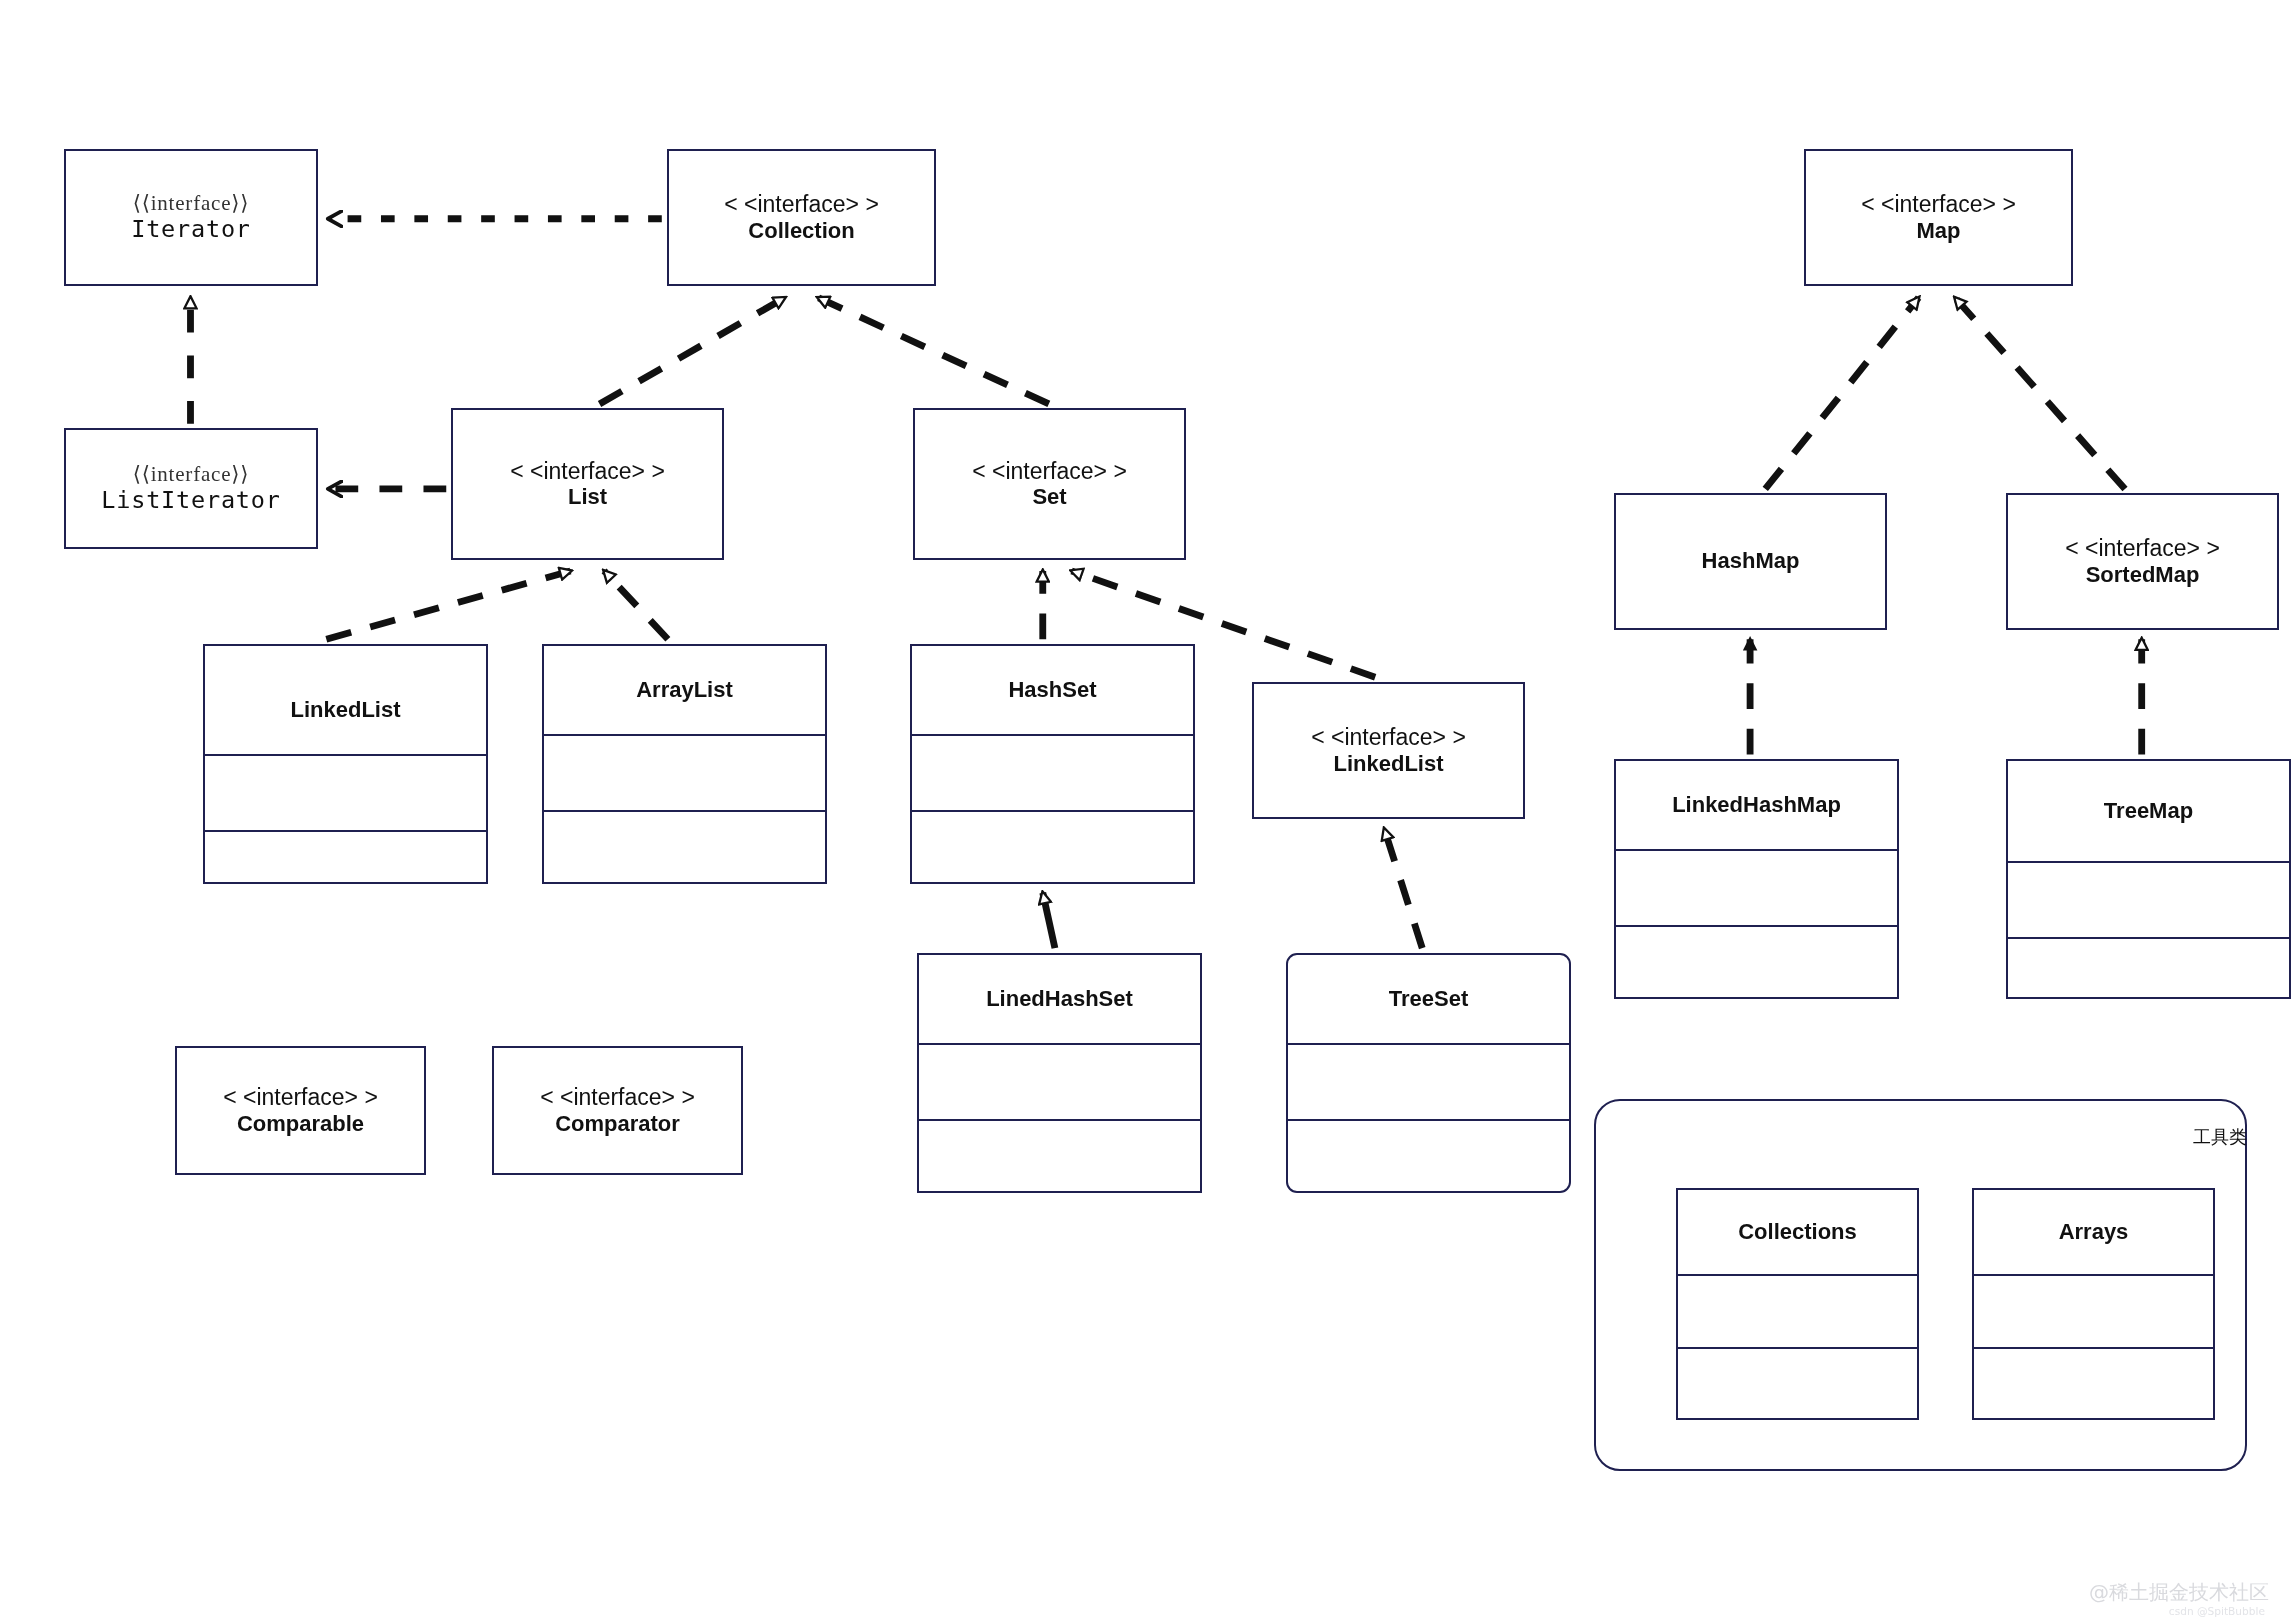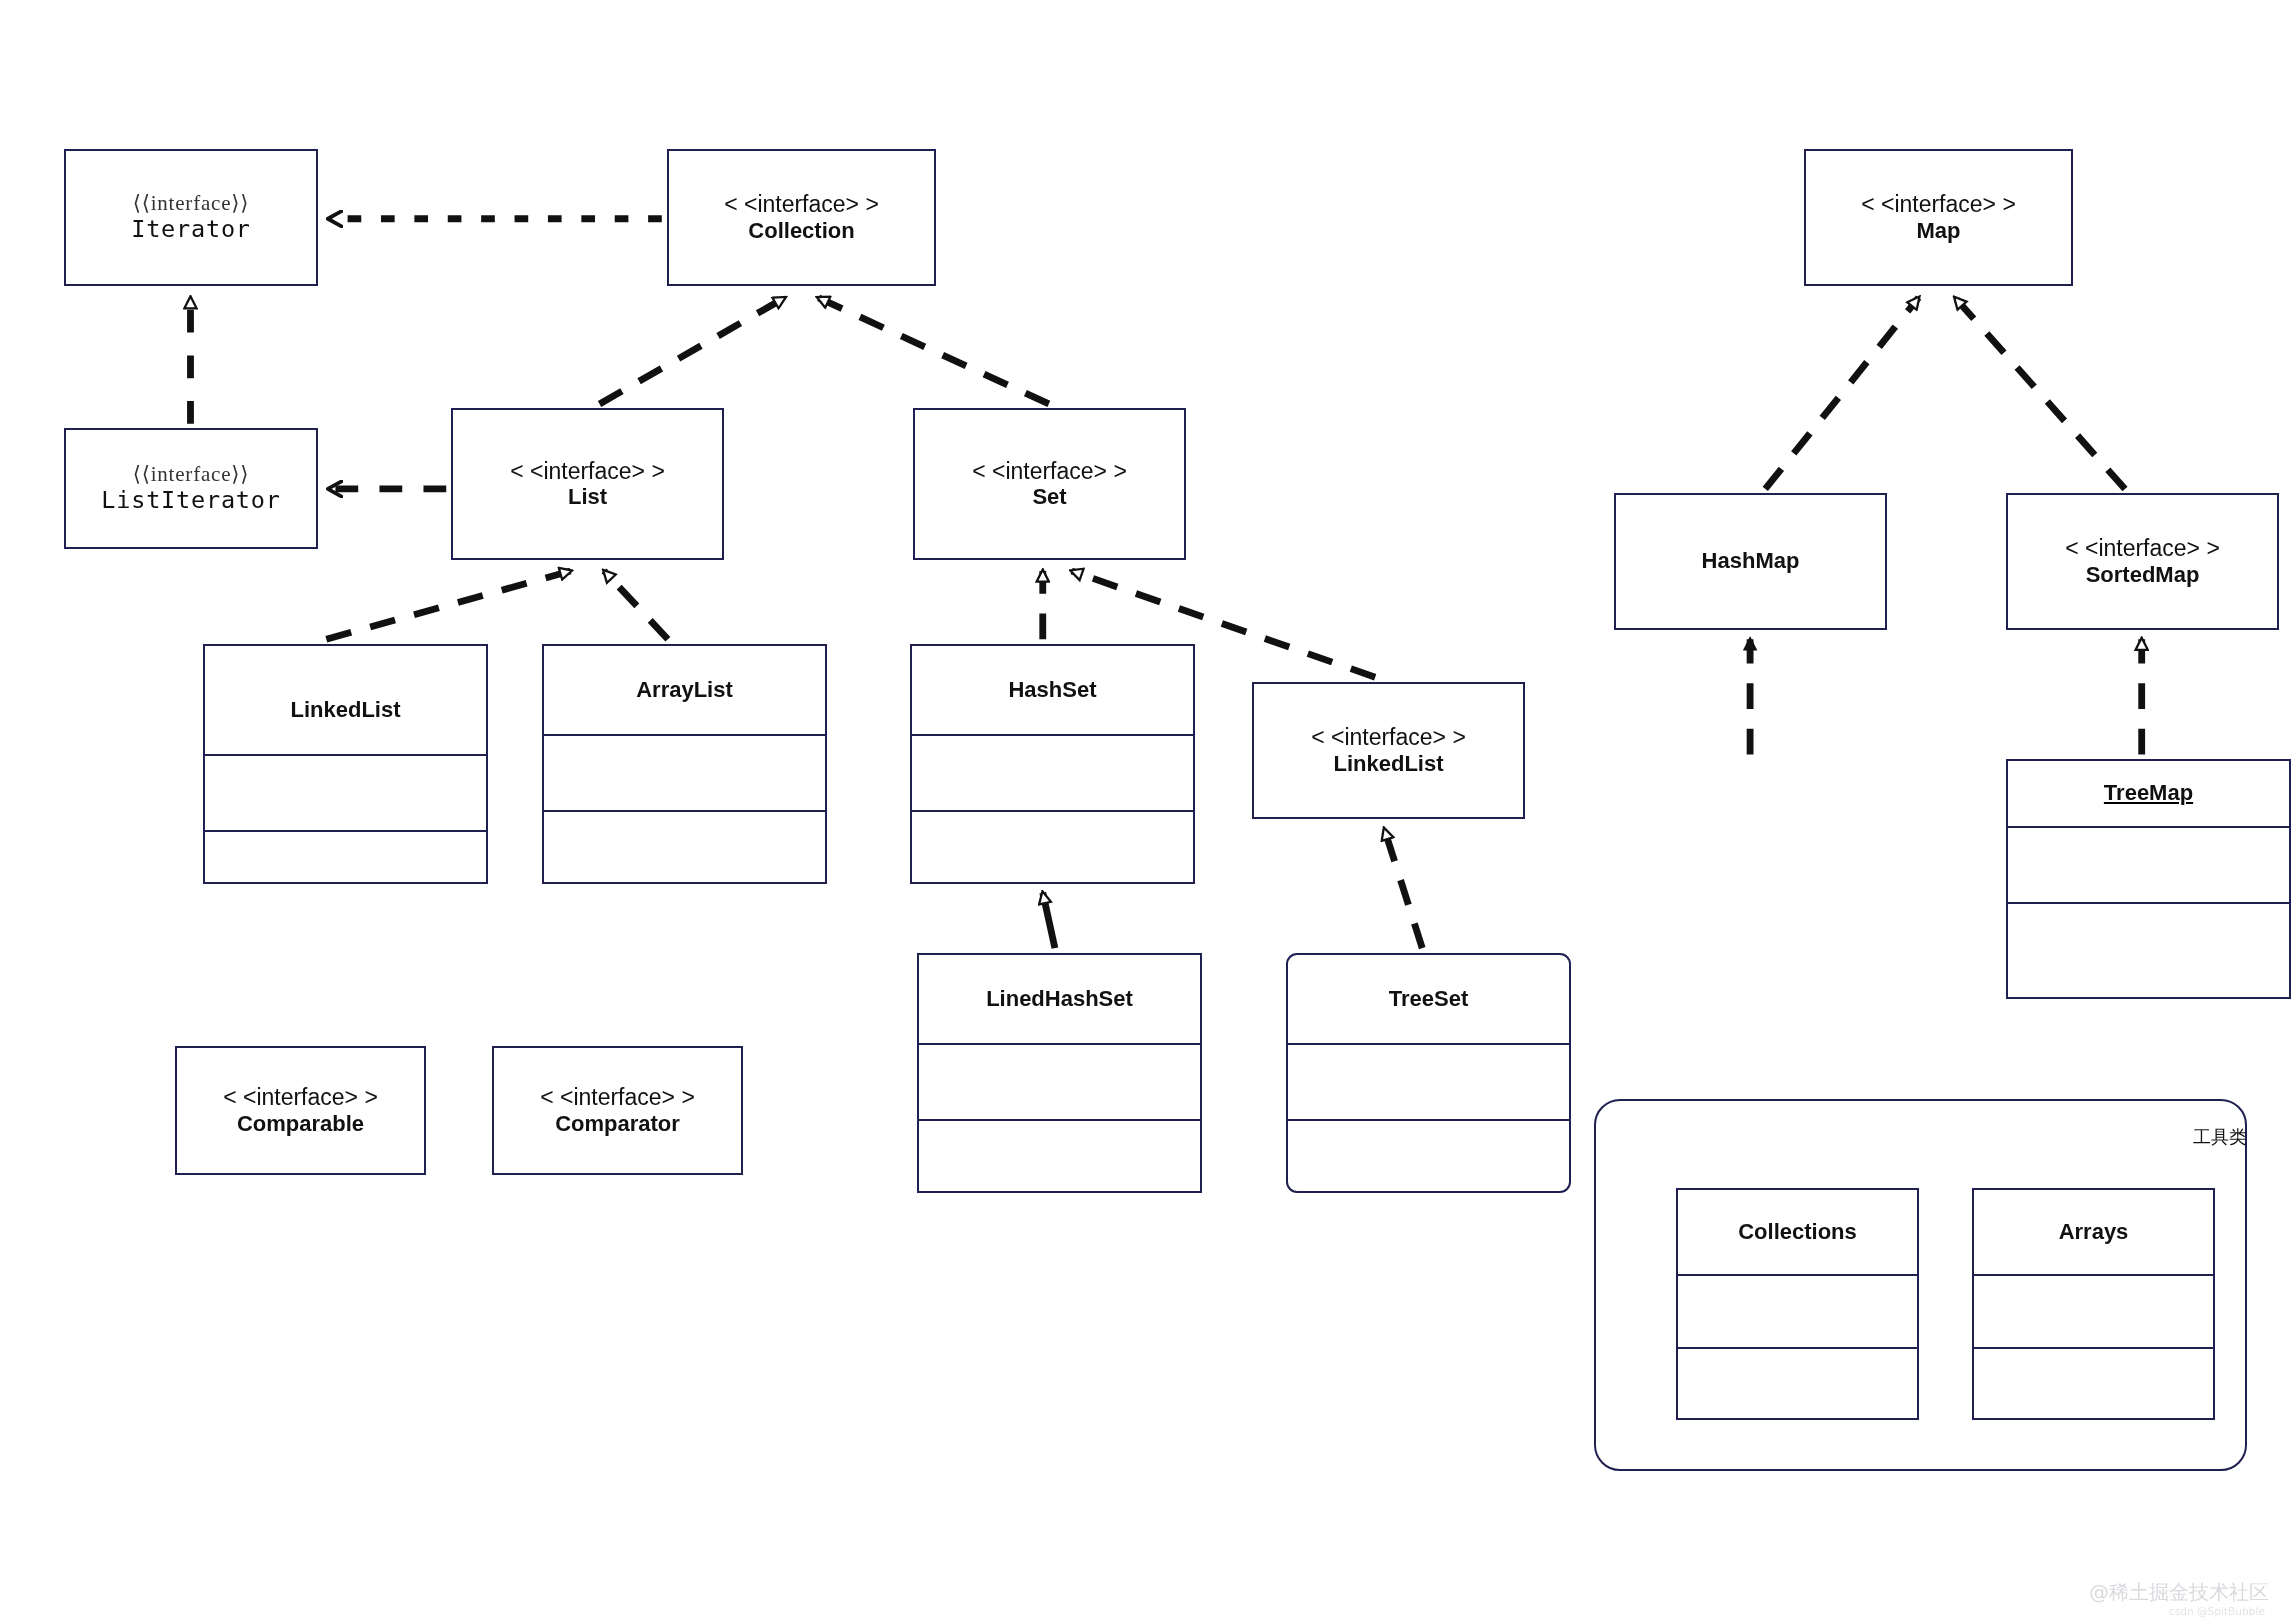--- a/index.html
+++ b/index.html
@@ -181,23 +181,30 @@
     <div class="sec div" style="height:76px;"></div>
   </div>
 
   <div class="node" style="left:1252px;top:682px;width:273px;height:137px;">
     <div class="sec" style="height:100%;">
       <span class="stereo">&lt; &lt;interface&gt; &gt;</span>
       <span class="nm">LinkedList</span>
     </div>
   </div>
 
+  <div class="node" style="left:1614px;top:759px;width:285px;height:240px;">
+    <div class="sec" style="height:88px;">
+      <span class="nm">LinkedHashMap</span>
+    </div>
+    <div class="sec div" style="height:76px;"></div>
+    <div class="sec div" style="height:76px;"></div>
+  </div>
 
   <div class="node" style="left:2006px;top:759px;width:285px;height:240px;">
-    <div class="sec" style="height:65px;text-decoration:underline;">
+    <div class="sec" style="height:100px;">
       <span class="nm">TreeMap</span>
     </div>
     <div class="sec div" style="height:76px;"></div>
     <div class="sec div" style="height:76px;"></div>
   </div>
 
   <div class="node" style="left:917px;top:953px;width:285px;height:240px;">
     <div class="sec" style="height:88px;">
       <span class="nm">LinedHashSet</span>
     </div>

